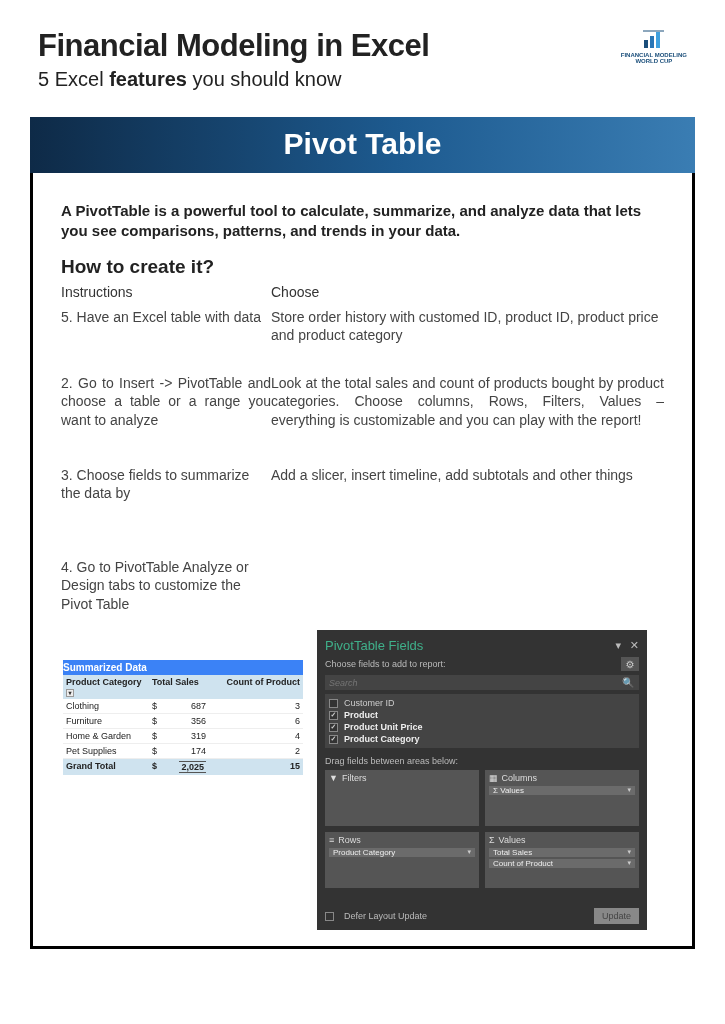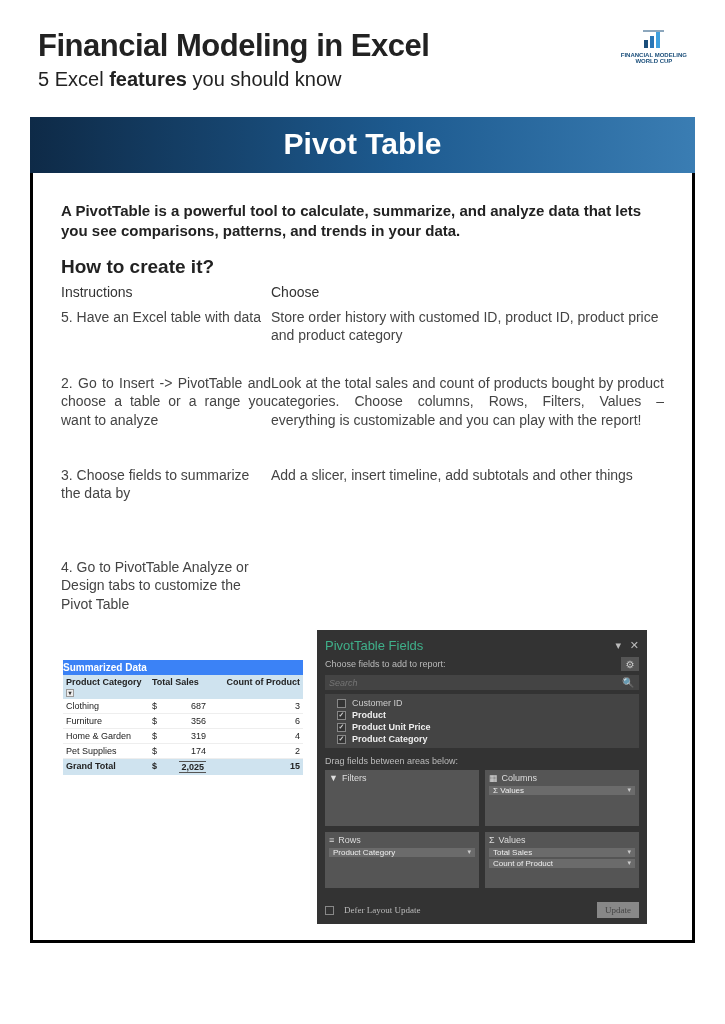--- a/index.html
+++ b/index.html
@@ -167,21 +167,21 @@
     padding: 2px 4px;
     margin-bottom: 4px;
   }
   .search-box input {
     flex:1; background: transparent; border: none; color: #999; font-size: 9px; font-style: italic;
     outline: none;
   }
   .search-box .mag { color:#aaa; font-size:10px; }
   .field-list {
     background: #444;
-    padding: 3px 12px;
+    padding: 3px 4px;
     margin-bottom: 8px;
   }
   .field-item {
     display: flex;
     align-items: center;
     font-size: 9px;
     padding: 1px 0;
     font-weight: 700;
     color: #eee;
   }
@@ -217,22 +217,21 @@
     margin-bottom: 2px;
     display: flex;
     justify-content: space-between;
     color: #eee;
   }
   .area-item .dd { color:#ccc; font-size:7px; }
   .ptf-bottom {
     display: flex;
     justify-content: space-between;
     align-items: center;
-    margin-top: 14px;
-    font-family: Liberation Serif, serif;
+    margin-top: 20px;
   }
   .defer {
     display:flex; align-items:center; gap:4px; font-size:9px; color:#bbb;
   }
   .update-btn {
     background: #888; color:#444; font-size:9px; padding: 3px 8px;
   }
 </style>
 </head>
 <body>

